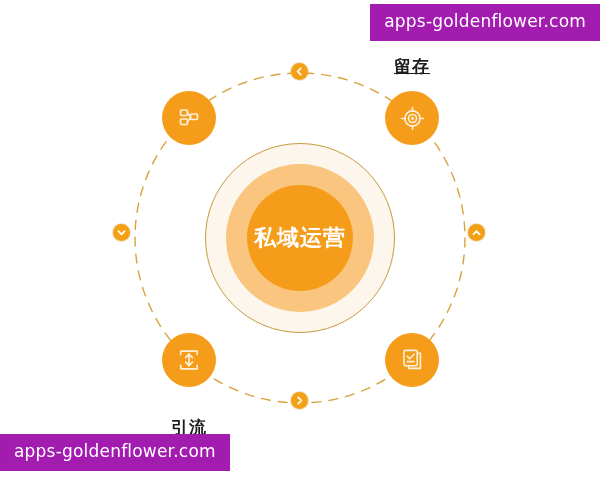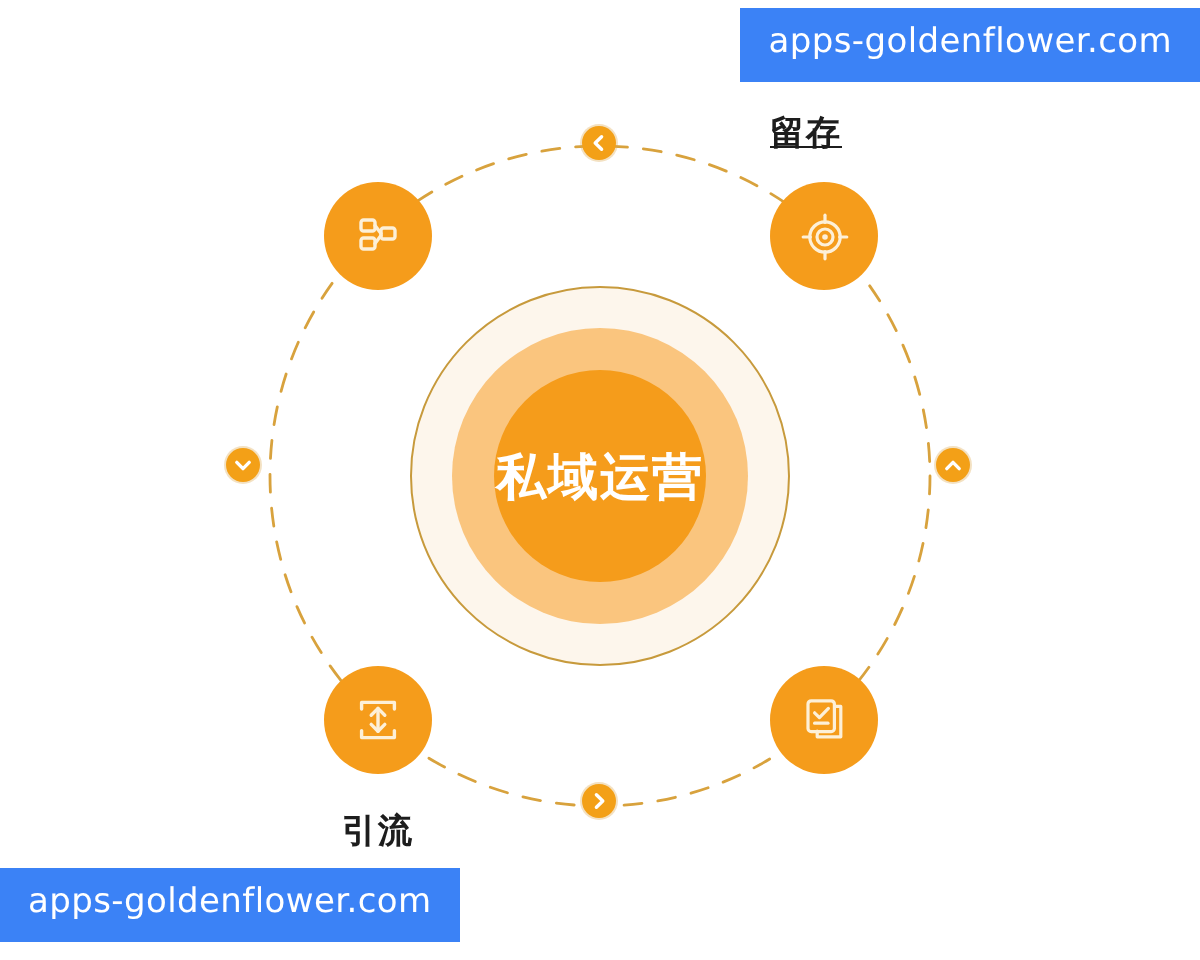--- a/index.html
+++ b/index.html
@@ -8,21 +8,21 @@
     background:#ffffff;
     font-family:"Liberation Sans","DejaVu Sans",sans-serif;
     overflow:hidden;
     position:relative;
   }
   .stage{position:absolute;inset:0;}
 
   
   .watermark{
     position:absolute;
-    background:#3b82f6;
+    background:#a21caf;
     color:#ffffff;
     font-size:17px;
     letter-spacing:0.2px;
     line-height:1;
     padding:9px 14px 11px 14px;
     white-space:nowrap;
     font-family:"DejaVu Sans",sans-serif;
   }
   .wm-top{right:0;top:4px;}
   .wm-bottom{left:0;bottom:9px;}
@@ -55,21 +55,21 @@
   .center-core{
     position:absolute;
     left:247px;top:185px;
     width:106px;height:106px;
     border-radius:50%;
     background:#f59c1b;
     display:flex;align-items:center;justify-content:center;
   }
   .center-label{
     color:#ffffff;
-    font-size:25px;
+    font-size:22px;
     font-weight:bold;
     letter-spacing:1px;
     font-family:"DejaVu Sans",sans-serif;
     user-select:none;
   }
 
   
   .node{
     position:absolute;
     width:54px;height:54px;
@@ -83,23 +83,23 @@
     font-size:17px;
     font-weight:bold;
     color:#1d1d1d;
     white-space:nowrap;
     font-family:"DejaVu Sans",sans-serif;
     letter-spacing:1px;
   }
   .n-zhuanhua{left:162px;top:91px;}
   .l-zhuanhua{left:162px;top:55px;width:54px;text-align:center;}
   .n-liucun{left:385px;top:91px;}
-  .l-liucun{left:385px;top:55px;width:54px;text-align:left;text-decoration:underline;}
+  .l-liucun{left:385px;top:55px;width:54px;text-align:center;text-decoration:underline;}
   .n-yinliu{left:162px;top:333px;}
-  .l-yinliu{left:162px;top:404px;width:54px;text-align:center;}
+  .l-yinliu{left:162px;top:416px;width:54px;text-align:center;}
   .n-chengjie{left:385px;top:333px;}
   .l-chengjie{left:385px;top:396px;width:54px;text-align:center;}
 
   
   .marker{
     position:absolute;
     width:17px;height:17px;
     border-radius:50%;
     background:#f3a017;
     display:flex;align-items:center;justify-content:center;

